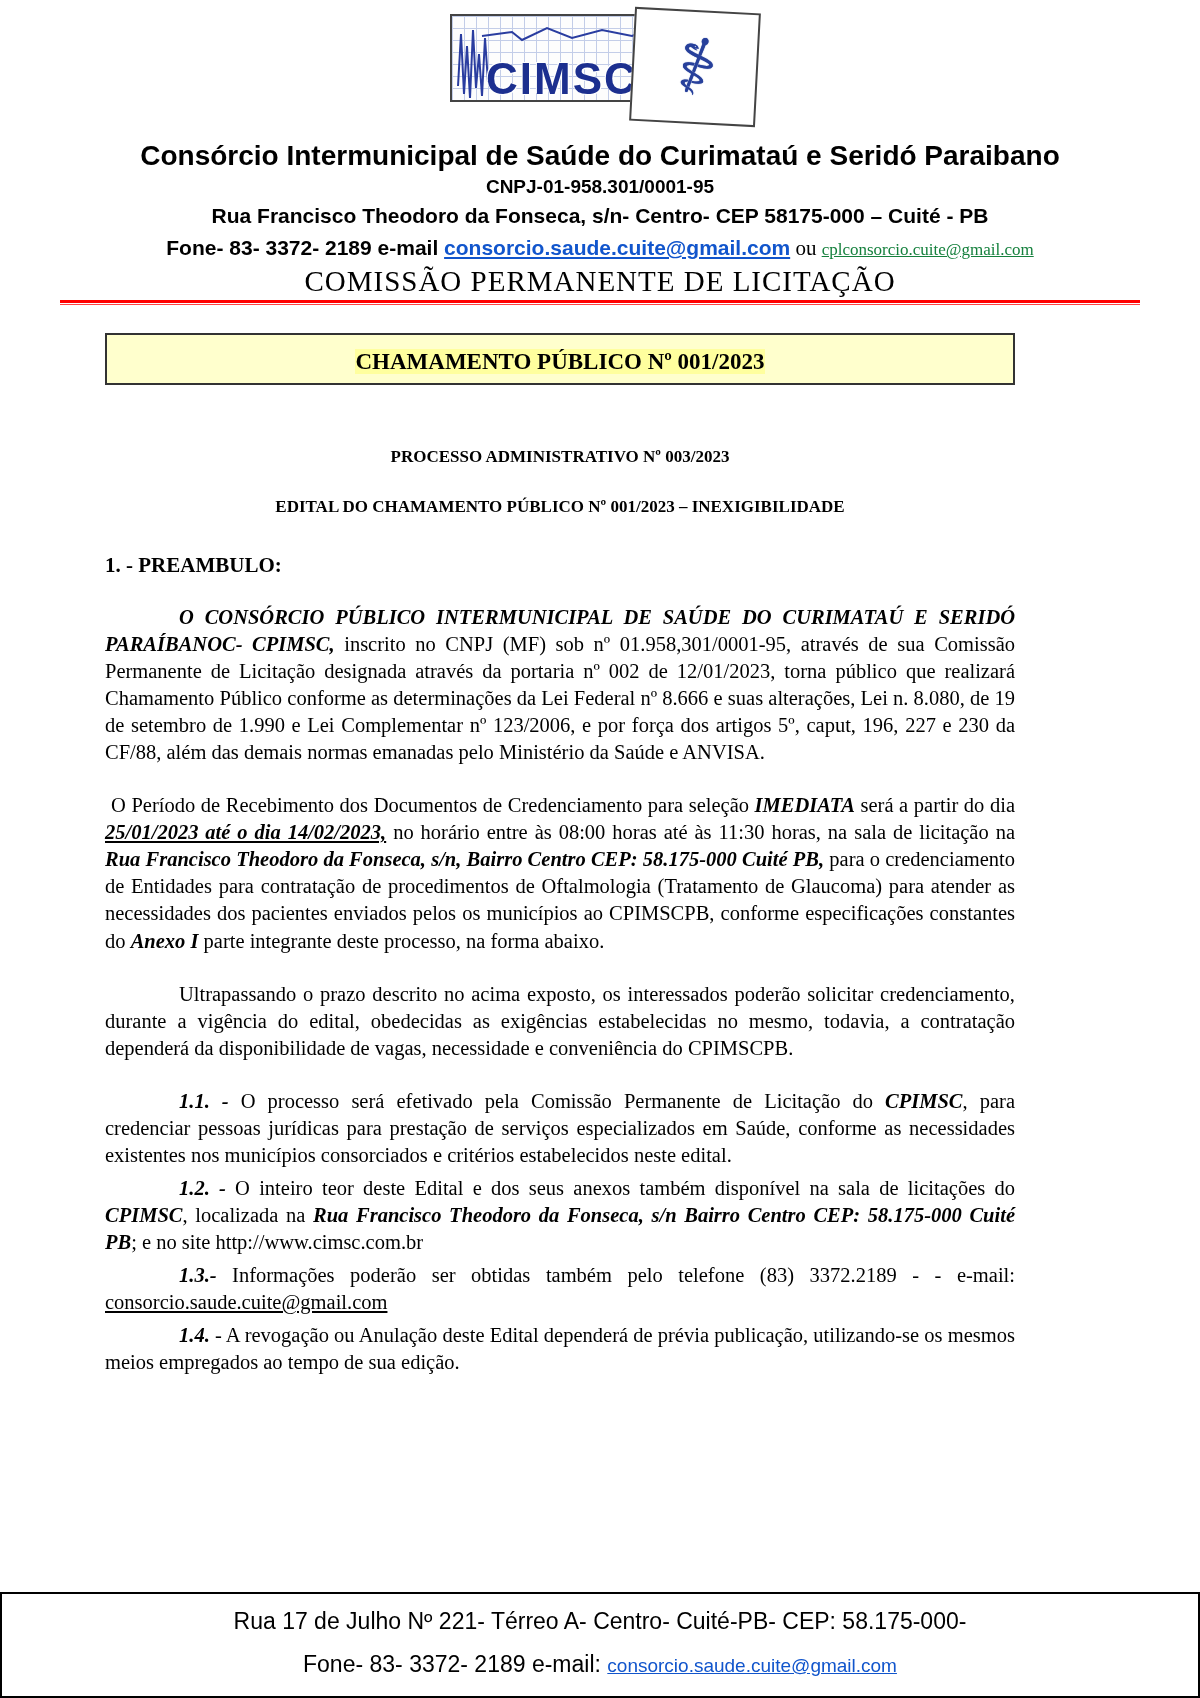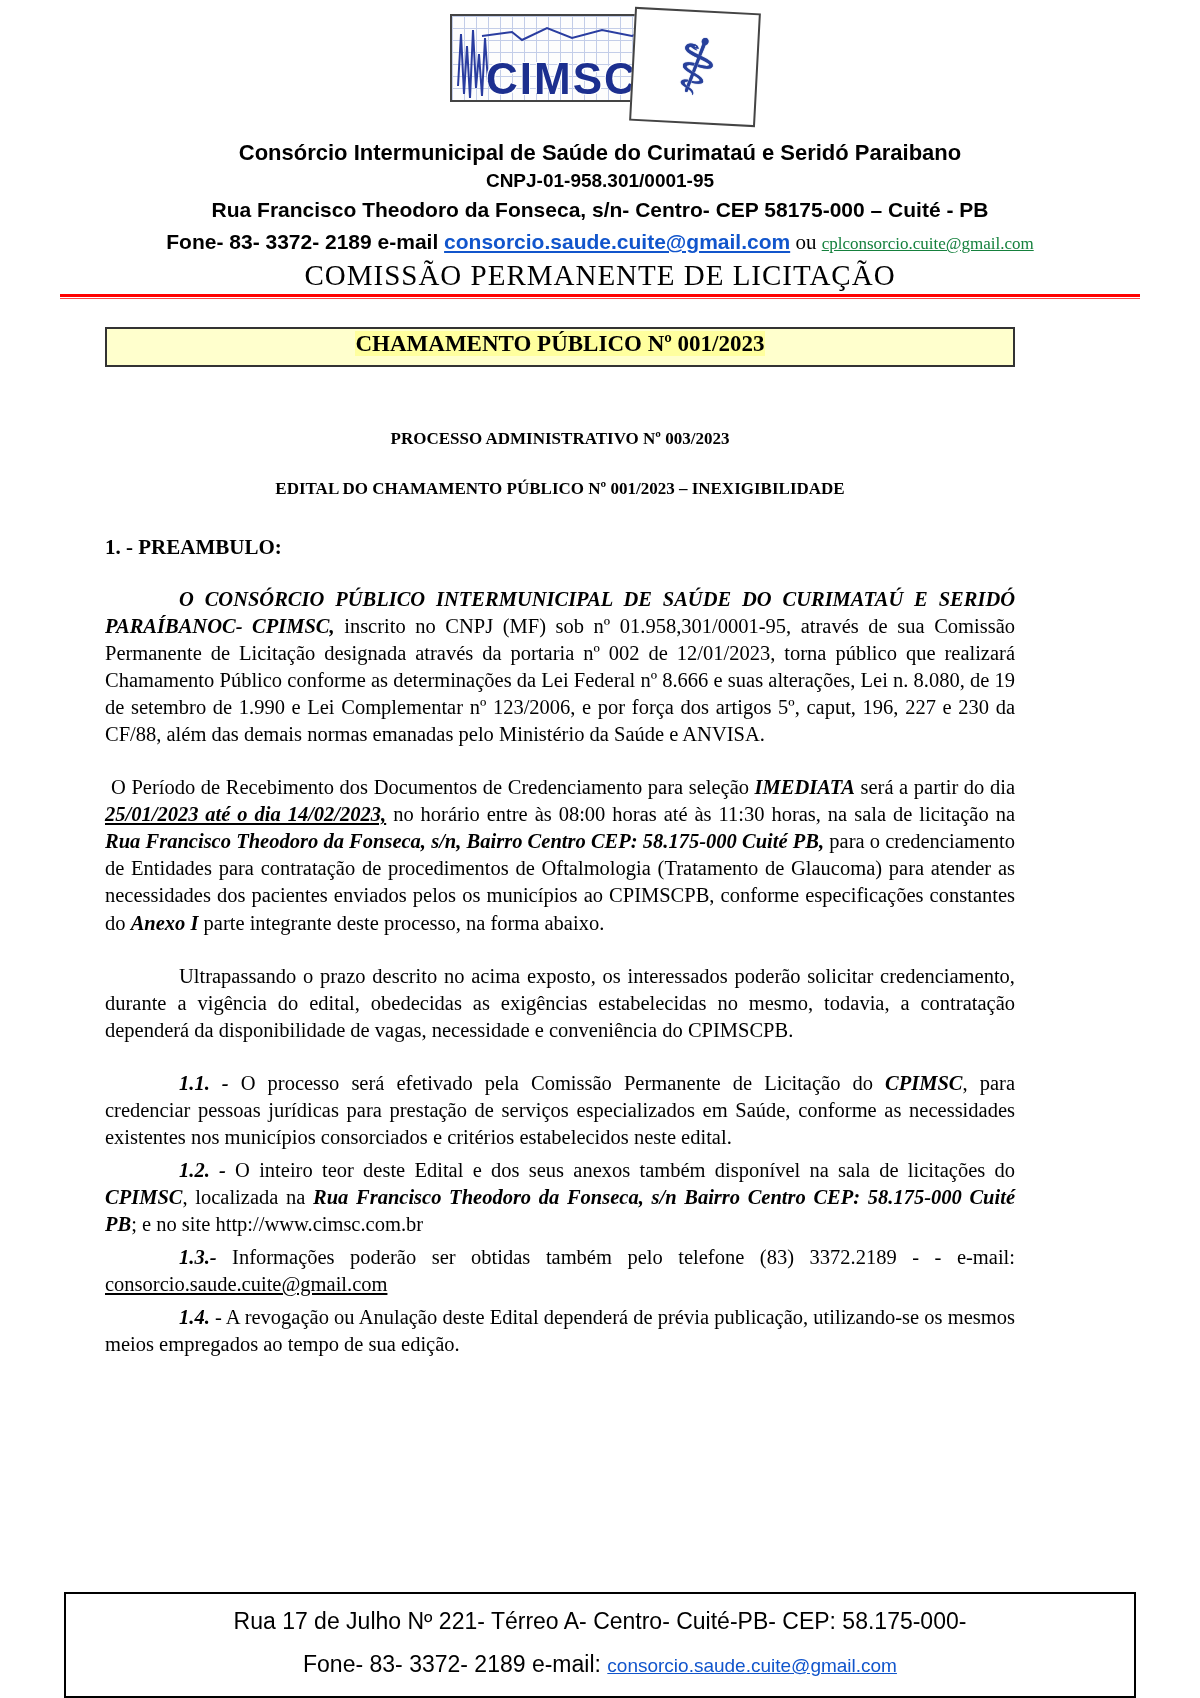--- a/index.html
+++ b/index.html
@@ -64,21 +64,21 @@
     font-size: 78px;
     line-height: 1;
     color: #27409b;
     transform: rotate(18deg);
     text-shadow: 0 0 1px #27409b;
   }
 
   .org-line {
     font-family: "Liberation Sans", sans-serif;
     font-weight: bold;
-    font-size: 22px;
+    font-size: 28px;
     margin-top: 1px;
   }
   .cnpj-line {
     font-family: "Liberation Sans", sans-serif;
     font-weight: bold;
     font-size: 19px;
     margin-top: 4px;
   }
   .addr-line {
     font-family: "Liberation Sans", sans-serif;
@@ -127,21 +127,21 @@
 
   
   .content {
     padding: 0 185px 0 105px;
   }
   .title-box {
     margin-top: 28px;
     border: 2px solid #333;
     background: #ffffcd;
     text-align: center;
-    padding: 2px 4px 8px 4px;
+    padding: 14px 4px 8px 4px;
   }
   .title-box span {
     font-family: "Liberation Serif", serif;
     font-weight: bold;
     font-size: 23px;
     background: #ffff9e;
   }
   .subtitle {
     text-align: center;
     font-weight: bold;
@@ -163,21 +163,21 @@
   }
   p.body.indent { text-indent: 74px; }
   p.body.tiny-indent { text-indent: 6px; }
   p.body.tight { margin-top: 6px; }
   .b { font-weight: bold; font-style: italic; }
   .u { text-decoration: underline; }
 
   
   .footer-box {
     margin: auto auto 0 auto;
-    width: 1072px;
+    width: 1200px;
     border: 2px solid #000;
     text-align: center;
     font-family: "Liberation Sans", sans-serif;
     padding: 14px 6px 18px 6px;
   }
   .footer-line1 { font-size: 23px; }
   .footer-line2 { font-size: 23px; margin-top: 16px; }
   .footer-line2 .email-small {
     font-size: 19px;
     color: #1155cc;

